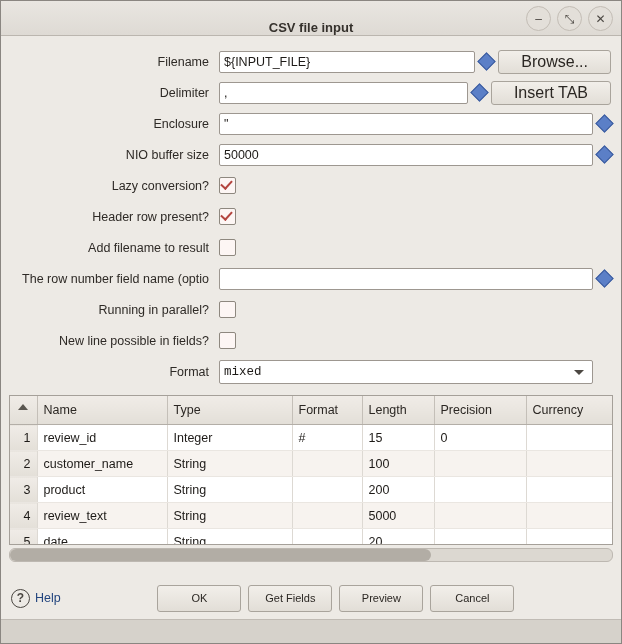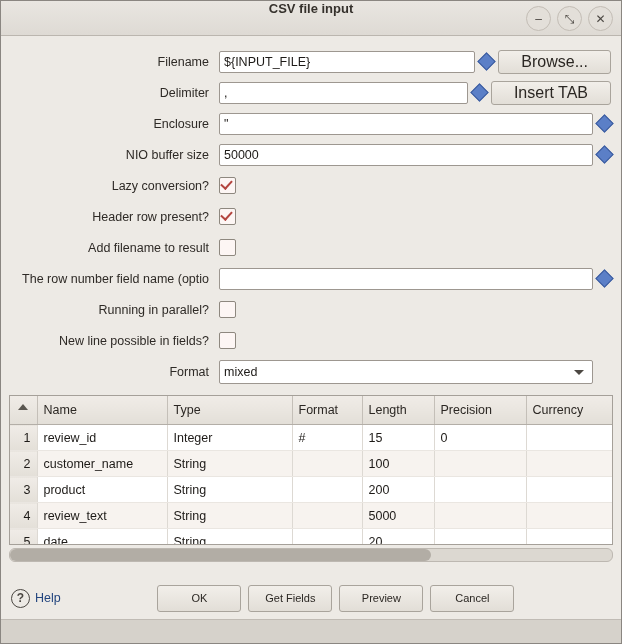--- a/index.html
+++ b/index.html
@@ -16,21 +16,21 @@
     background: #edeae5;
     border: 1px solid #8a8681;
     box-sizing: border-box;
   }
   
   .titlebar {
     height: 34px;
     background: linear-gradient(#e9e6e1, #dedad4);
     border-bottom: 1px solid #bbb6af;
     display: flex;
-    align-items: flex-start;
+    align-items: flex-end;
     justify-content: center;
     position: relative;
   }
   .titlebar .title {
     font-size: 13px;
     font-weight: bold;
     color: #35312c;
   }
   .win-btns {
     position: absolute;
@@ -131,21 +131,21 @@
     width: 5px;
     height: 9px;
     border: solid #b4453f;
     border-width: 0 2px 2px 0;
     transform: rotate(42deg);
   }
   select.sel {
     flex: 1;
     height: 24px;
     font-size: 12.5px;
-    font-family: Liberation Sans, sans-serif;
+    font-family: Liberation Mono, monospace;
     padding: 1px 4px;
     border: 1px solid #9d9790;
     background: #ffffff;
     color: #1d1a17;
     border-radius: 2px;
     box-sizing: border-box;
     -webkit-appearance: none;
     appearance: none;
   }
   .selwrap { position: relative; flex: 1; display: flex; }

